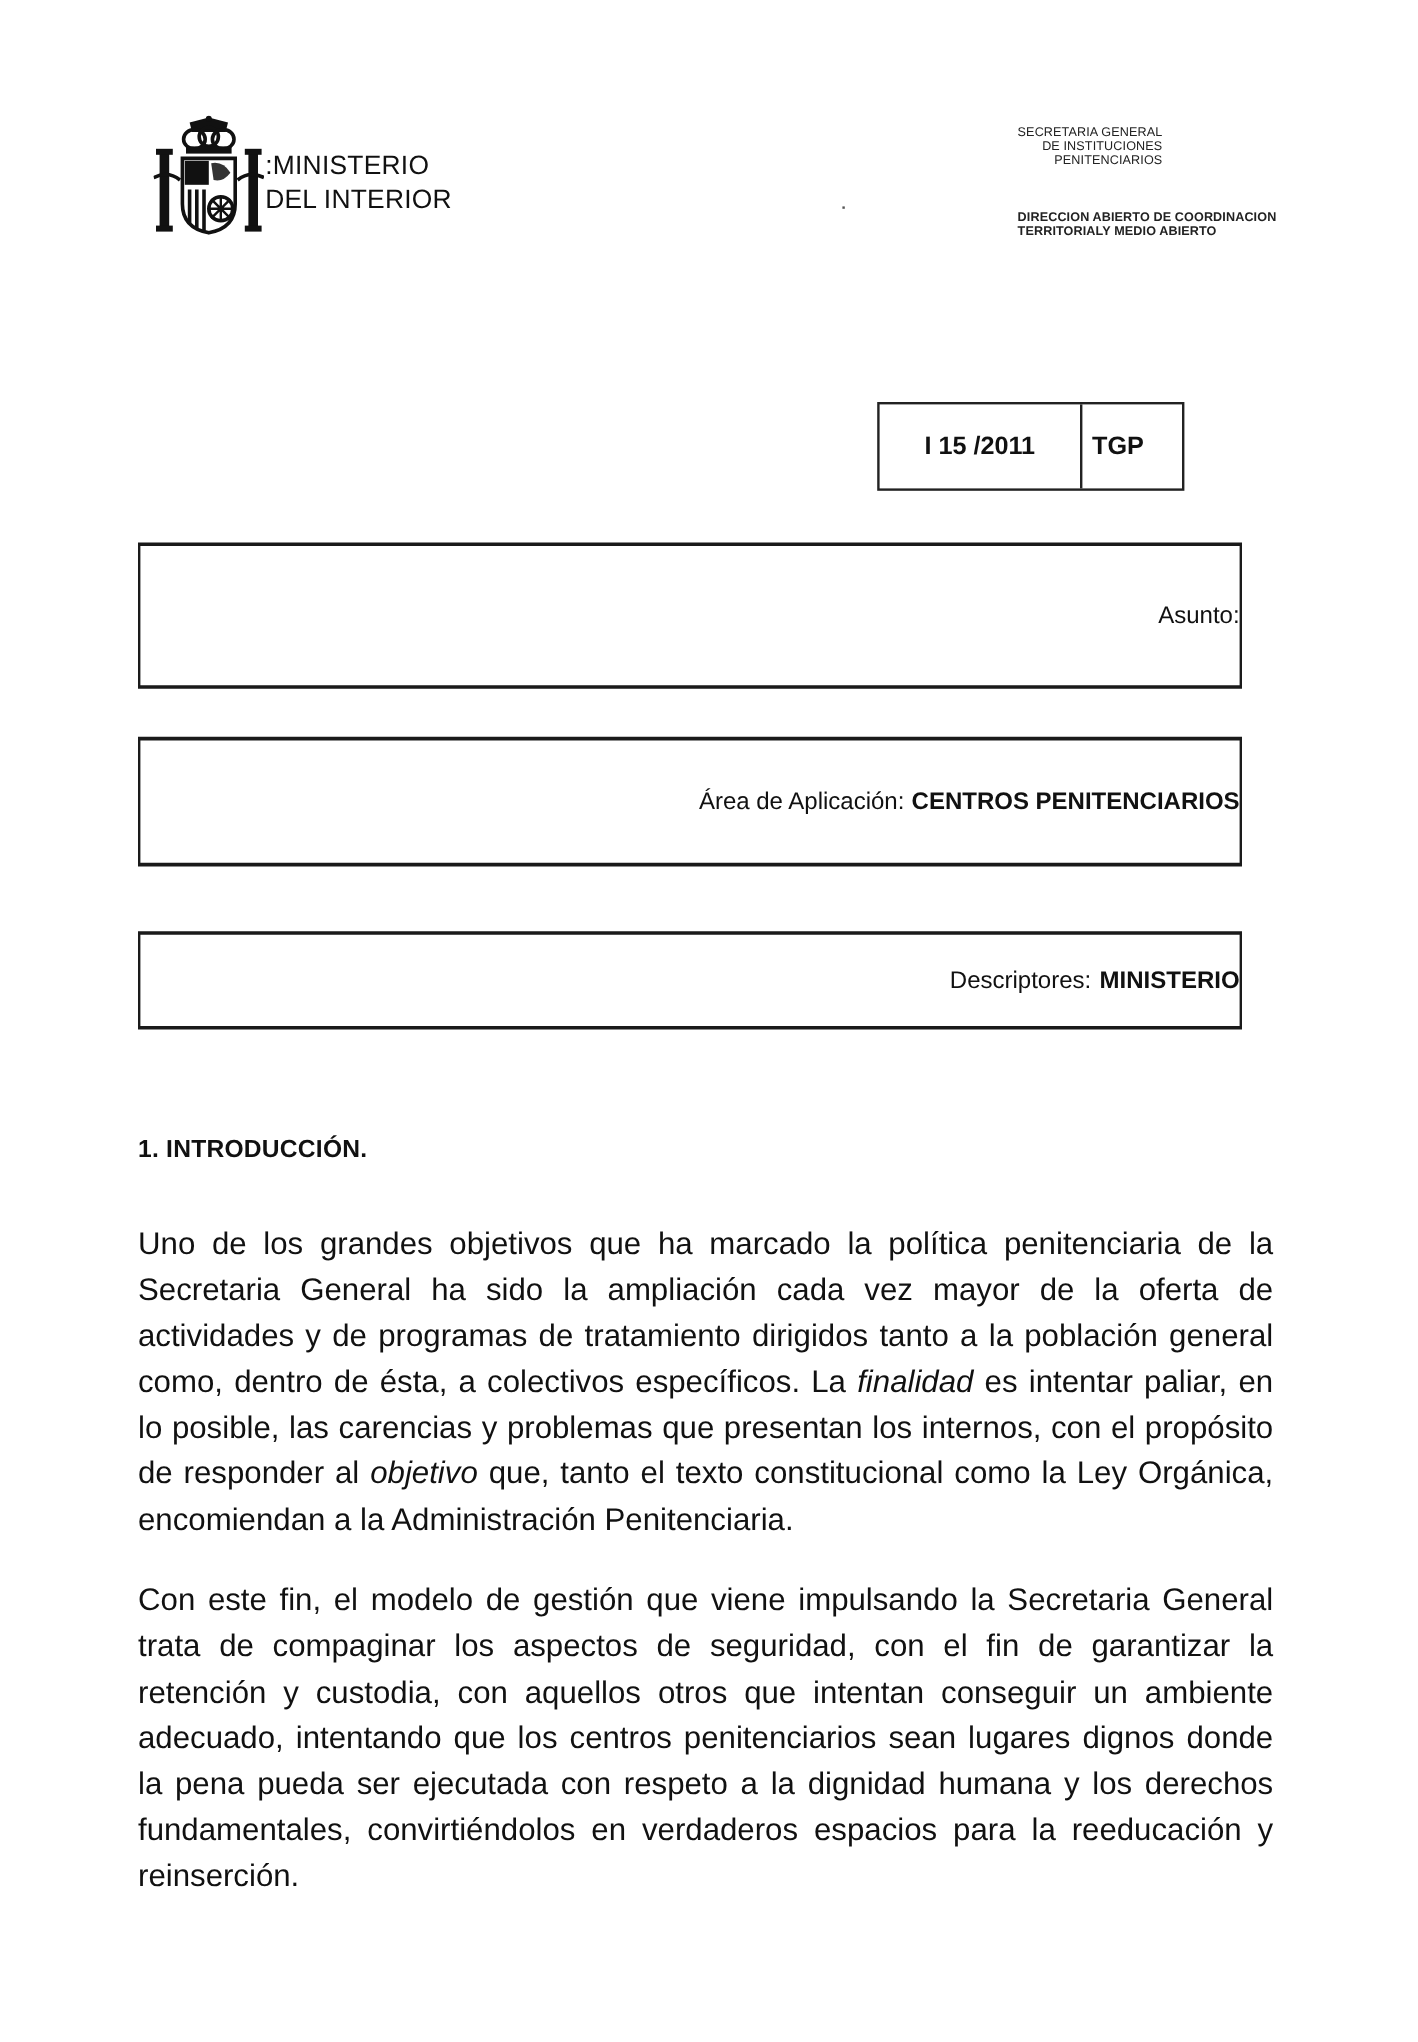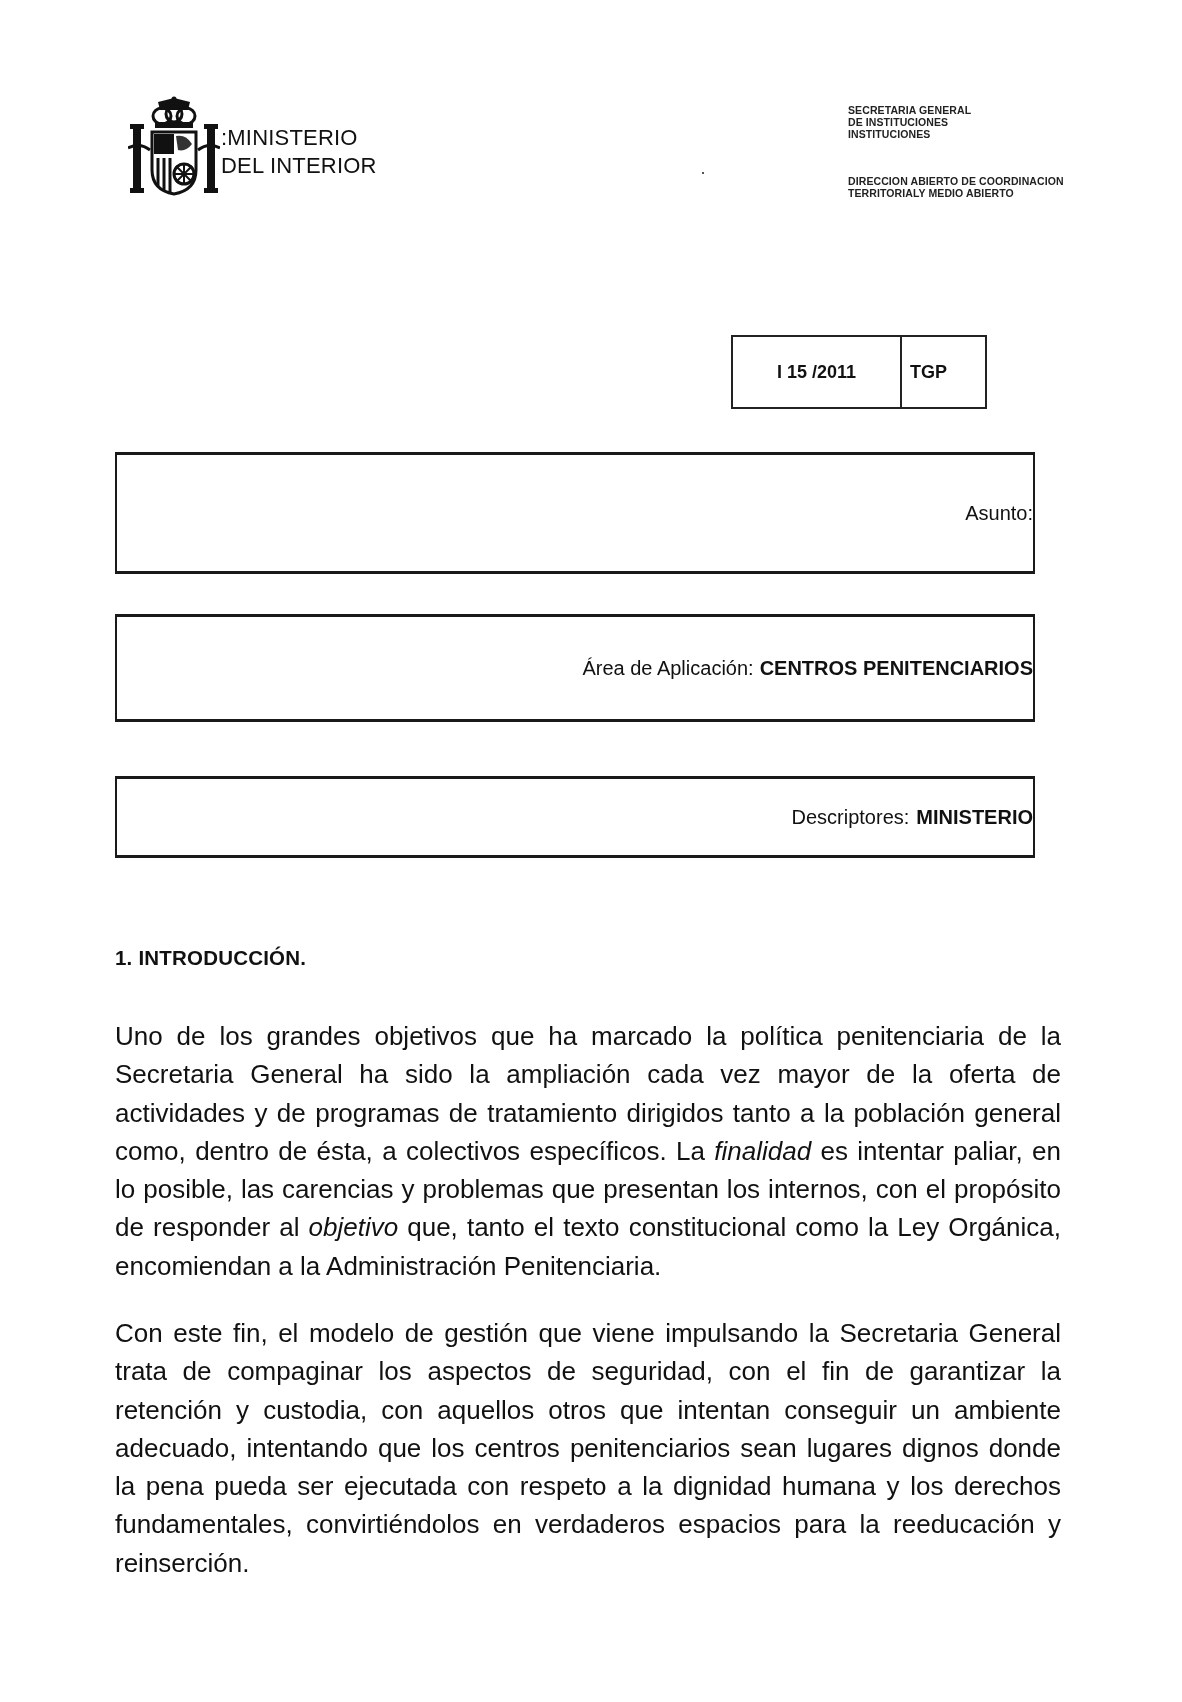--- a/index.html
+++ b/index.html
@@ -3,27 +3,27 @@
 <meta charset="utf-8">
 <style>
   html, body { margin: 0; padding: 0; background: #ffffff; }
   body { width: 1182px; height: 1702px; position: relative; overflow: hidden; color: #111; font-family: "Liberation Sans", sans-serif; }
   .abs { position: absolute; }
 
   
   .crest { left: 128px; top: 96px; width: 92px; height: 102px; }
   .ministry { left: 221px; top: 124px; font-size: 22px; line-height: 28px; color: #111; letter-spacing: 0.2px; }
   .ministry div { white-space: nowrap; }
-  .sec { left: 848px; top: 104px; font-size: 10.5px; line-height: 12px; font-weight: bold; color: #222; letter-spacing: 0.1px; }
+  .sec { left: 848px; top: 104px; font-size: 10.5px; line-height: 12px; font-weight: normal; color: #222; letter-spacing: 0.1px; text-align: right; }
   .dir { left: 848px; top: 175px; font-size: 10.5px; line-height: 12px; font-weight: bold; color: #222; letter-spacing: 0.1px; }
   .dot { left: 702px; top: 172px; width: 2px; height: 2px; background: #555; }
 
   
   .refbox { left: 731px; top: 335px; width: 256px; height: 74px; display: flex; border: 2px solid #222; box-sizing: border-box; }
-  .refcell { display: flex; align-items: center; font-weight: bold; font-size: 18px; }
+  .refcell { display: flex; align-items: center; font-weight: bold; font-size: 21px; }
   .refcell.num { width: 167px; justify-content: center; border-right: 2px solid #222; }
   .refcell.code { flex: 1; padding-left: 8px; }
 
   
   .field { left: 115px; width: 920px; border: 2px solid #1a1a1a; border-top-width: 3px; border-bottom-width: 3px; box-sizing: border-box; display: flex; align-items: center; padding-left: 7px; font-size: 20px; justify-content: flex-end; }
   .field .label { color: #111; }
   .field .value { font-weight: bold; margin-left: 7px; }
   .f1 { top: 452px; height: 122px; }
   .f2 { top: 614px; height: 108px; }
   .f2 .value { margin-left: 6px; }
@@ -71,21 +71,21 @@
 </div>
 
 <div class="abs ministry">
   <div>:MINISTERIO</div>
   <div>DEL INTERIOR</div>
 </div>
 
 <div class="abs sec">
   <div>SECRETARIA GENERAL</div>
   <div>DE INSTITUCIONES</div>
-  <div>INSTITUCIONES</div>
+  <div>PENITENCIARIOS</div>
 </div>
 
 <div class="abs dot"></div>
 
 <div class="abs dir">
   <div>DIRECCION ABIERTO DE COORDINACION</div>
   <div>TERRITORIALY MEDIO ABIERTO</div>
 </div>
 
 <div class="abs refbox">

